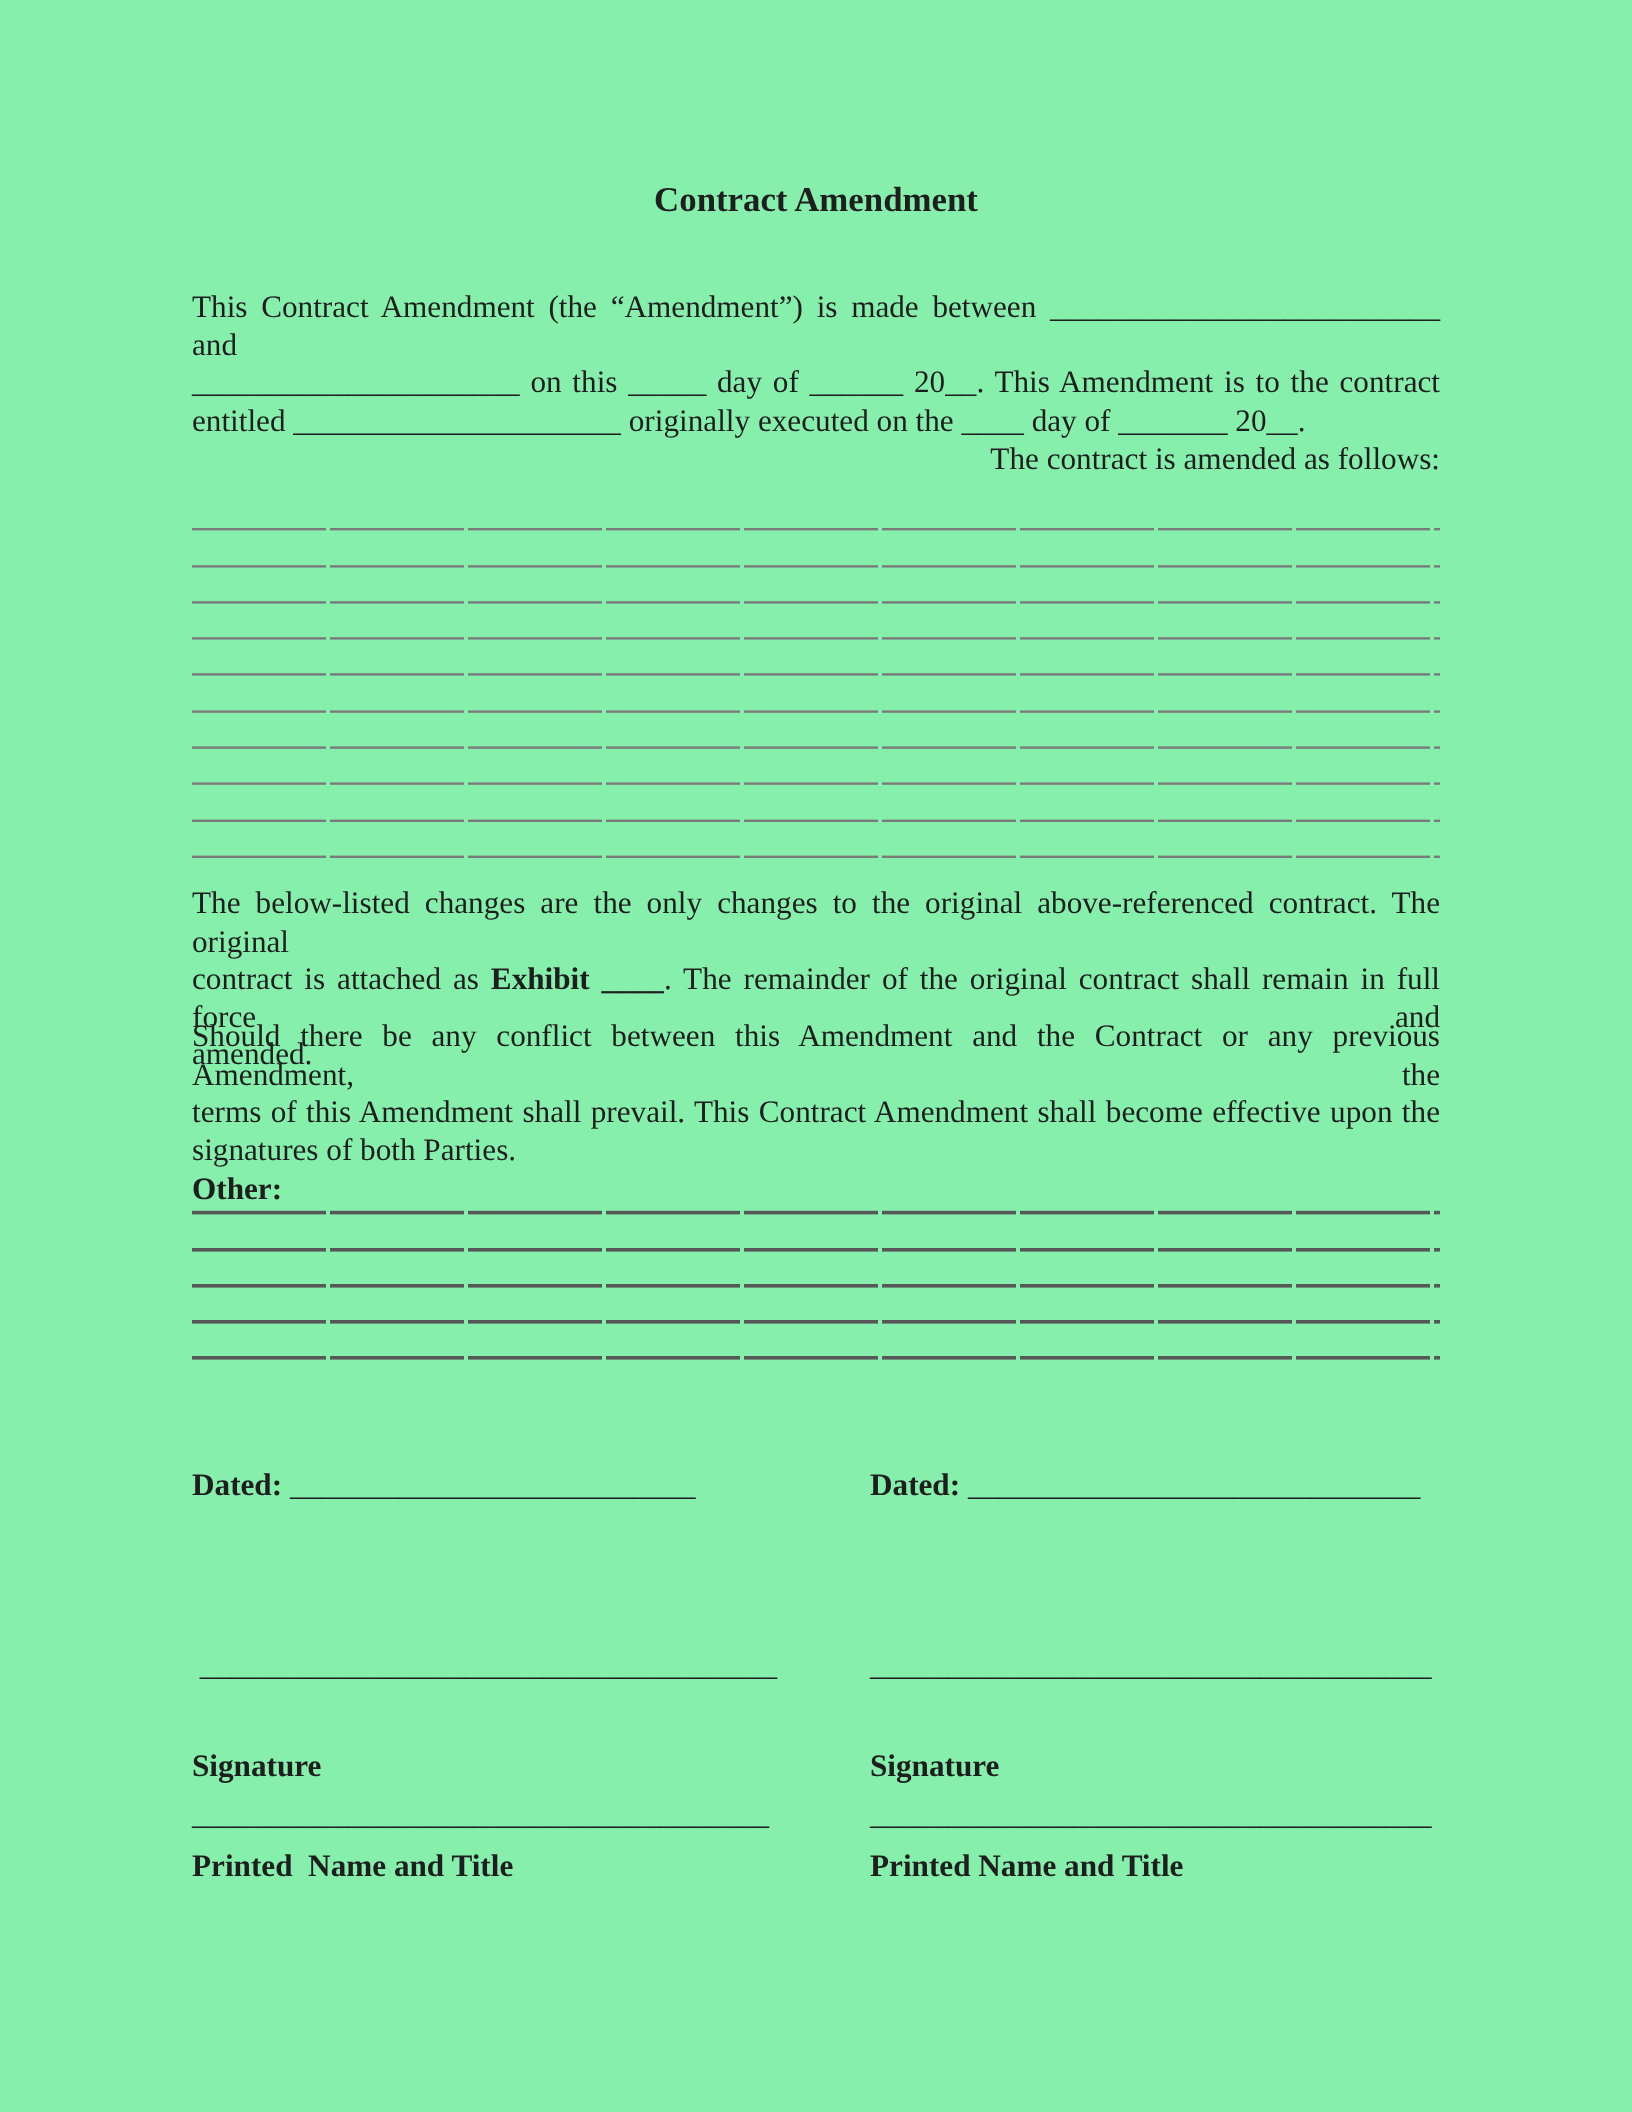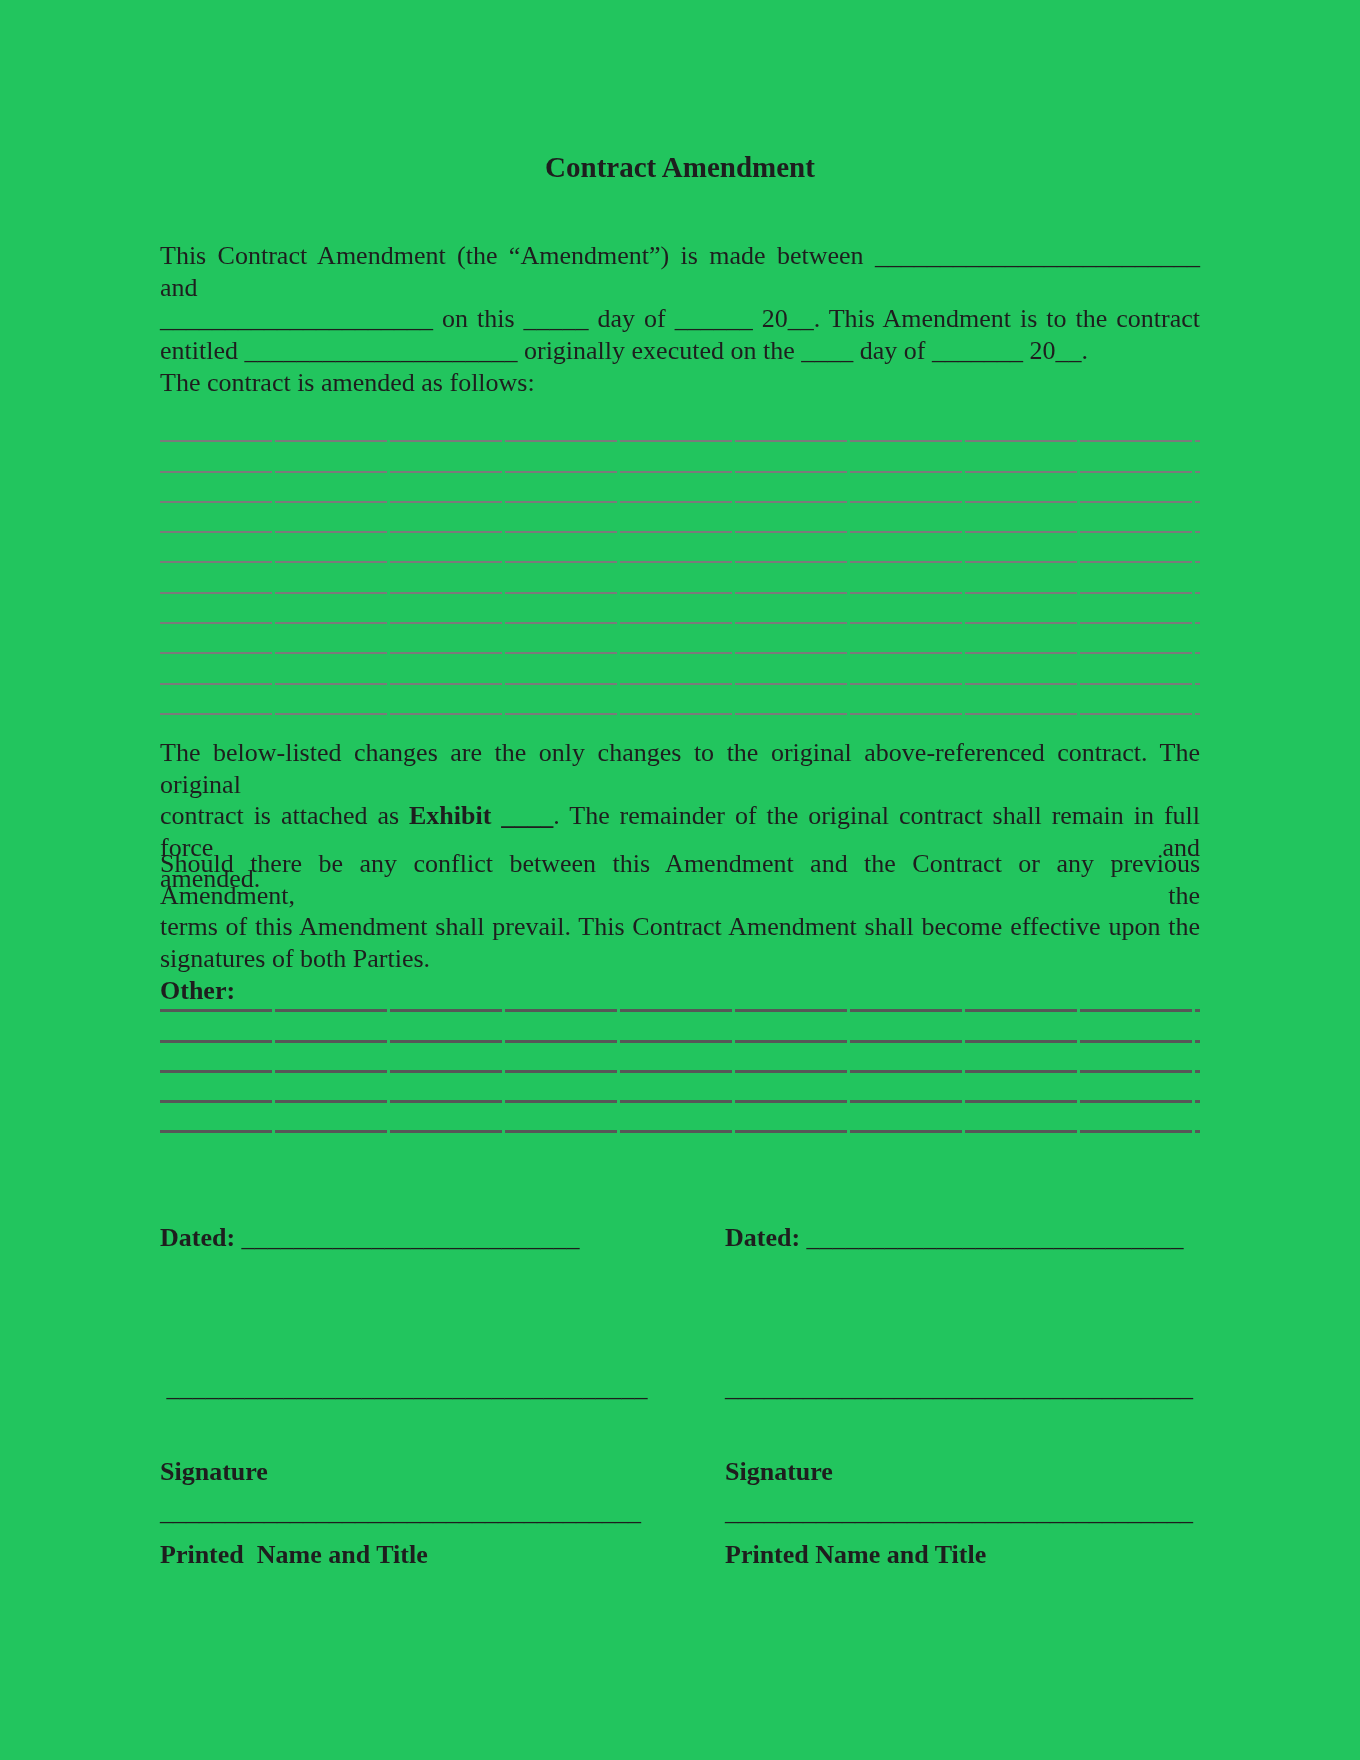--- a/index.html
+++ b/index.html
@@ -1,20 +1,20 @@
 <!DOCTYPE html>
 <html><head>
 <meta charset="utf-8">
 <style>
   html,body{margin:0;padding:0;background:#ffffff;}
   .page{
     position:relative;
     width:1360px;
     height:1760px;
-    background:#22c55e;
+    background:#86efac;
     font-family:"Liberation Serif","DejaVu Serif",serif;
     font-size:26px;
     line-height:31.5px;
     color:#1e1e1e;
     overflow:hidden;
   }
   .abs{position:absolute;left:160px;width:1040px;}
   .doc-title{top:150px;text-align:center;font-weight:700;font-size:29px;line-height:34px;}
   .line{min-height:31.5px;}
   .stretch{text-align:justify;text-align-last:justify;-moz-text-align-last:justify;}
@@ -28,21 +28,21 @@
   }
   .rules.dark .rule::after{
     height:3px;bottom:2px;
     background:repeating-linear-gradient(90deg,#575757 0 112px,rgba(0,0,0,0) 112px 115px);
   }
   
   .row{display:flex;}
   .col-l{width:565px;}
   .col-r{flex:1;}
   #intro{top:240px;}
-  #amended-heading{top:367px;}
+  #amended-heading{top:367px;text-align:right;}
   #rules-amendment{top:415px;}
   #below-para{top:737px;}
   #conflict-para{top:848px;}
   #other-label{top:955px;margin-top:20px;}
   #rules-other{top:984px;}
   #dated-row{top:1222px;}
   #sig-line-row{top:1372px;}
   #sig-label-row{top:1456px;}
   #printed-line-row{top:1496px;}
   #printed-label-row{top:1528px;margin-top:11px;}

